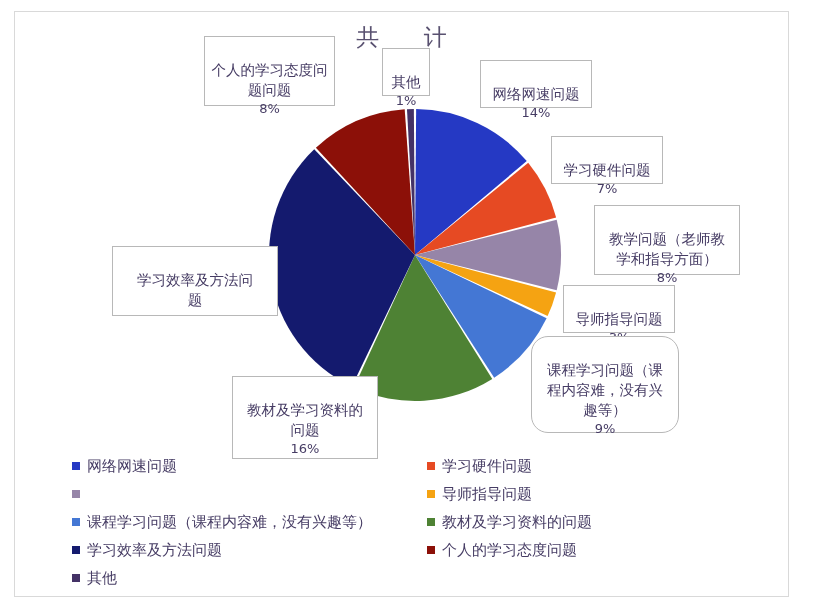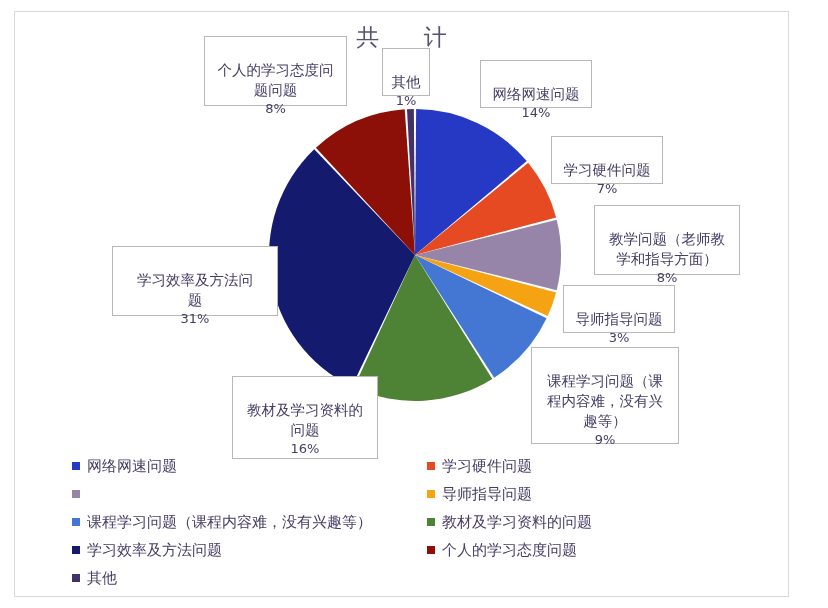--- a/index.html
+++ b/index.html
@@ -95,21 +95,21 @@
       <path d="M 415 255 L 556.69 219.80 A 146 146 0 0 1 556.69 290.20 Z" fill="#9685a8"></path>
       <path d="M 415 255 L 556.12 292.42 A 146 146 0 0 1 547.59 316.12 Z" fill="#f5a312"></path>
       <path d="M 415 255 L 546.61 318.20 A 146 146 0 0 1 494.20 377.65 Z" fill="#4477d4"></path>
       <path d="M 415 255 L 492.26 378.88 A 146 146 0 0 1 353.88 387.59 Z" fill="#4e8234"></path>
       <path d="M 415 255 L 351.80 386.61 A 146 146 0 0 1 314.22 149.36 Z" fill="#141a6e"></path>
       <path d="M 415 255 L 315.90 147.79 A 146 146 0 0 1 404.69 109.36 Z" fill="#8c1008"></path>
       <path d="M 415 255 L 406.98 109.22 A 146 146 0 0 1 413.85 109.00 Z" fill="#443266"></path>
     </g>
 </svg>
 
-<div class="callout" style="left:204px;top:36px;width:143px;height:70px;">
+<div class="callout" style="left:204px;top:36px;width:131px;height:70px;">
   <span>个人的学习态度问
 题问题</span>
   <span class="pct">8%</span>
 </div>
 
 <div class="callout" style="left:382px;top:48px;width:48px;height:48px;">
   <span>其他</span>
   <span class="pct">1%</span>
 </div>
 
@@ -127,37 +127,36 @@
   <span>教学问题（老师教
 学和指导方面）</span>
   <span class="pct">8%</span>
 </div>
 
 <div class="callout" style="left:563px;top:285px;width:112px;height:48px;">
   <span>导师指导问题</span>
   <span class="pct">3%</span>
 </div>
 
-<div class="callout" style="left:531px;top:347px;width:148px;height:97px;">
+<div class="callout" style="left:531px;top:336px;width:148px;height:97px;border-radius:17px;">
   <span>课程学习问题（课
 程内容难，没有兴
 趣等）</span>
   <span class="pct">9%</span>
 </div>
 
 <div class="callout" style="left:232px;top:376px;width:146px;height:83px;">
   <span>教材及学习资料的
 问题</span>
   <span class="pct">16%</span>
 </div>
 
 <div class="callout" style="left:112px;top:246px;width:166px;height:70px;">
   <span>学习效率及方法问
 题</span>
-  <span class="pct">31%</span>
 </div>
 
 <div id="legend">
     <div class="legend-row">
       <div class="legend-item col-a">
         <span class="legend-swatch" style="background: rgb(37, 57, 196);"></span>
         <span>网络网速问题</span>
       </div>
       <div class="legend-item col-b">
         <span class="legend-swatch" style="background: rgb(230, 74, 35);"></span>

